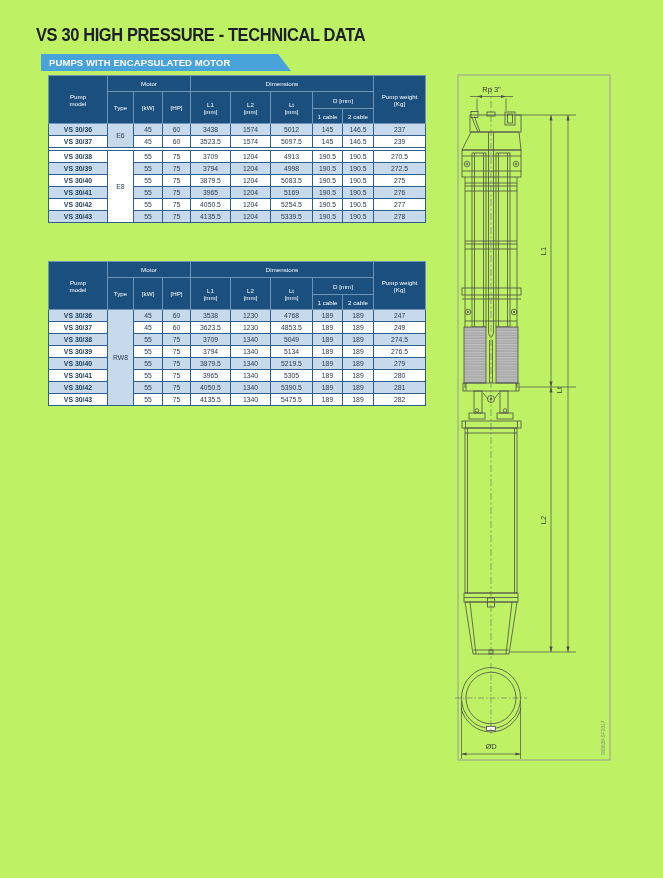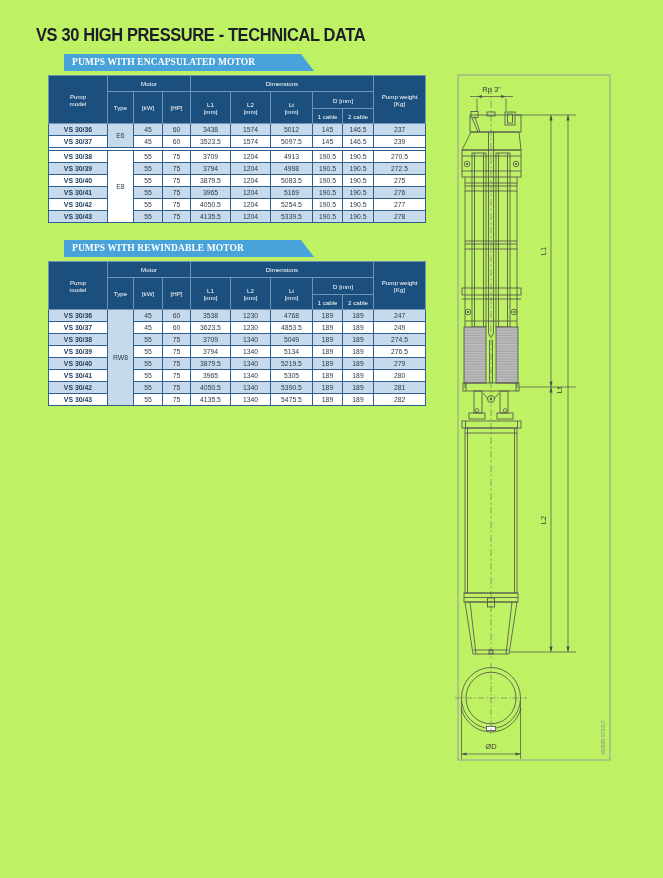--- a/index.html
+++ b/index.html
@@ -10,26 +10,25 @@
   }
   
   .title {
     position:absolute; left:36px; top:25px;
     font-size:17.5px; font-weight:bold; color:#1e1e28;
     letter-spacing:-0.4px; transform:scaleX(.94); transform-origin:left center;
     white-space:nowrap;
   }
   
   .banner {
-    position:absolute; left:64px; width:250px; height:17px;
+    position:absolute; left:41px; width:250px; height:17px;
     background:#47a3da; color:#ffffff;
     font-size:9.5px; font-weight:bold; line-height:17px;
     padding-left:8px; letter-spacing:0.1px; white-space:nowrap;
     clip-path:polygon(0 0, calc(100% - 13px) 0, 100% 100%, 0 100%);
-    font-family:Liberation Serif, serif;
   }
   #banner-0 { top:54px; }
   #banner-1 { top:240px; }
   
   .tmount { position:absolute; left:48px; }
   #table-mount-0 { top:75px; }
   #table-mount-1 { top:261px; }
   table {
     border-collapse:collapse; table-layout:fixed; width:377px;
     font-family:"Liberation Sans", sans-serif;
@@ -199,23 +198,20 @@
             <td>1204</td>
             <td>5339.5</td>
             <td>190.5</td>
             <td>190.5</td>
             <td>278</td>
           </tr>
         </tbody>
       </table>
     </div>
 
-  <div class="banner" id="banner-1">
-    <span>PUMPS WITH REWINDABLE MOTOR</span>
-  </div>
   <div class="tmount" id="table-mount-1">
       <table class="t2">
         <colgroup>
           <col style="width: 59px;">
           <col style="width: 26px;">
           <col style="width: 29px;">
           <col style="width: 28px;">
           <col style="width: 40px;">
           <col style="width: 40px;">
           <col style="width: 42px;">

